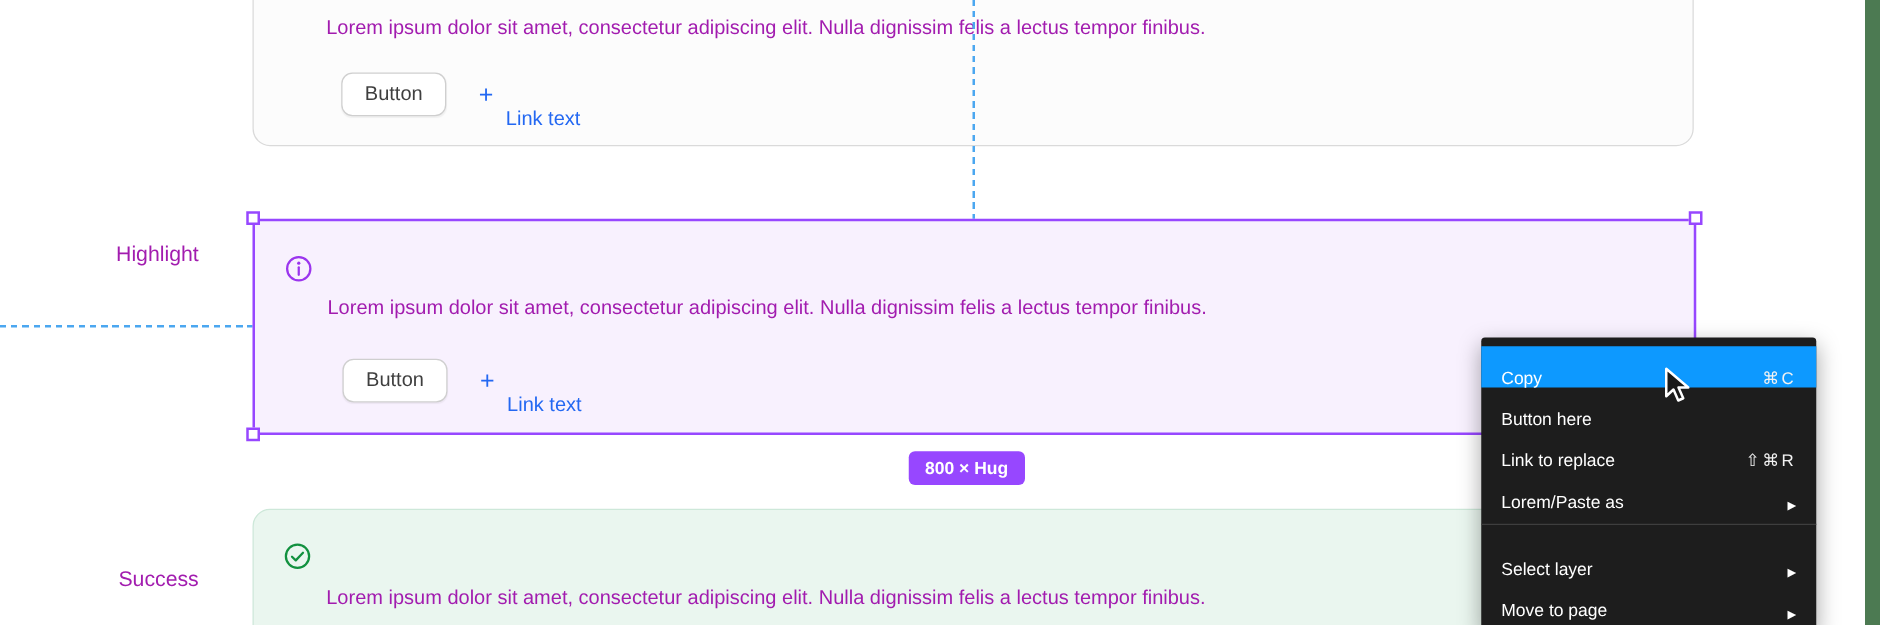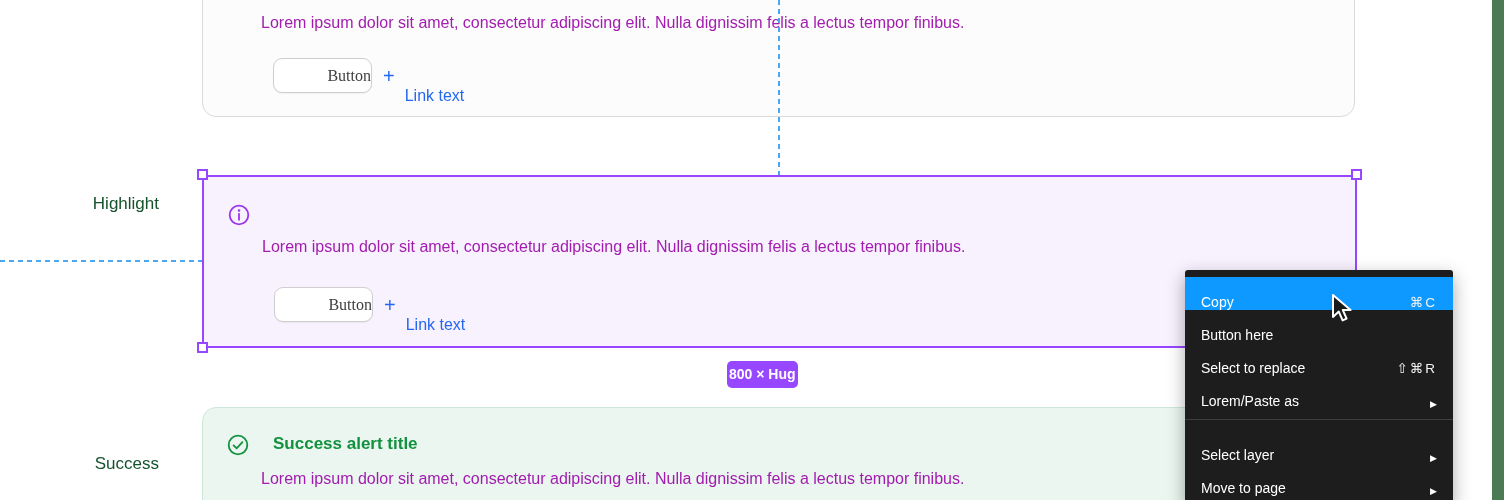--- a/index.html
+++ b/index.html
@@ -2,33 +2,33 @@
 <html><head>
 <meta charset="utf-8">
 <style>
   * { margin:0; padding:0; box-sizing:border-box; }
   html,body { width:1504px; height:500px; background:#fff; }
   body { font-family:"Liberation Sans", sans-serif; }
   #stage { position:relative; width:1504px; height:500px; overflow:hidden; background:#ffffff; }
 
   
   .side-label { position:absolute; left:0; width:159px; text-align:right;
-    font-size:17px; color:#14532d; z-index:2; }
+    font-size:17px; color:#a21caf; z-index:2; }
   #label-highlight { top:194px; }
   #label-success  { top:434px;margin-top:20px; }
 
   
   .card-body-text { position:absolute; left:58px; font-size:16px; color:#a21caf;
     line-height:22px; white-space:nowrap; }
   .alert-title { position:absolute; left:70px; font-size:17px; font-weight:700;
     line-height:24px; white-space:nowrap; }
-  .ui-btn { position:absolute; left:70px; width:99px; height:35px;
+  .ui-btn { position:absolute; left:70px; width:84px; height:35px;
     background:#ffffff; border:1px solid #CFCFCF; border-radius:9px;
-    font-family:Liberation Serif, serif; font-size:16px; color:#3F3F3F;
-    box-shadow:0 1px 1px rgba(0,0,0,0.05);text-align:right; }
+    font-family:Liberation Sans, sans-serif; font-size:16px; color:#3F3F3F;
+    box-shadow:0 1px 1px rgba(0,0,0,0.05); }
   .link-row { position:absolute; left:180px; height:35px; display:flex;
     align-items:center; gap:10px; color:#2368F2; font-size:16px; }
   .link-row .plus { font-size:20px; font-weight:400; line-height:1; }
   .link-row .link-label { font-weight:400;margin-top:40px; }
   .alert-icon { position:absolute; left:24px; width:22px; height:22px; }
 
   
   #top-card { position:absolute; left:202px; top:-85px; width:1153px; height:202px;
     background:#FCFCFC; border:1px solid #DADADA; border-radius:14px; z-index:1; }
   #top-card .card-body-text { top:96px; }
@@ -46,21 +46,21 @@
 
   .sel-handle { position:absolute; width:11px; height:11px; background:#ffffff;
     border:2px solid #9747FF; z-index:4; }
   #handle-tl { left:197px; top:169px; }
   #handle-tr { left:1351px; top:169px; }
   #handle-bl { left:197px; top:342px; }
   #handle-br { left:1351px; top:342px; }
 
   
   #size-badge { position:absolute; left:727px; top:361px; height:27px;
-    padding:0 2px; background:#9747FF; border-radius:5px; color:#ffffff;
+    padding:0 13px; background:#9747FF; border-radius:5px; color:#ffffff;
     font-size:14px; font-weight:700; line-height:27px; z-index:4; }
 
   
   #success-alert { position:absolute; left:202px; top:407px; width:1155px; height:220px;
     background:#EAF6EF; border:1px solid #CDE8D9; border-radius:14px; z-index:1; }
   #success-alert .alert-title { top:24px; color:#12913F; }
   #success-alert .card-body-text { top:60px; }
   #success-alert .alert-icon { top:26px; color:#12913F; }
 
   
@@ -130,34 +130,33 @@
   <div class="sel-handle" id="handle-bl"></div>
   <div class="sel-handle" id="handle-br"></div>
 
   <div id="size-badge">800 × Hug</div>
 
   <div id="success-alert">
     <svg class="alert-icon" viewBox="0 0 22 22">
       <circle cx="11" cy="11" r="9.3" fill="none" stroke="currentColor" stroke-width="1.8"></circle>
       <polyline points="6.6,11.4 9.6,14.3 15.4,8.2" fill="none" stroke="currentColor" stroke-width="1.8" stroke-linecap="round" stroke-linejoin="round"></polyline>
     </svg>
-    <div class="alert-title">Success alert title</div>
     <div class="card-body-text">Lorem ipsum dolor sit amet, consectetur adipiscing elit. Nulla dignissim felis a lectus tempor finibus.</div>
   </div>
 
   <div id="context-menu">
     <div class="menu-item highlighted">
       <span>Copy</span>
       <span class="menu-shortcut">⌘C</span>
     </div>
     <div class="menu-item">
       <span>Button here</span>
     </div>
     <div class="menu-item">
-      <span>Select to replace</span>
+      <span>Link to replace</span>
       <span class="menu-shortcut">⇧⌘R</span>
     </div>
     <div class="menu-item">
       <span>Lorem/Paste as</span>
       <span class="menu-arrow">▶</span>
     </div>
     <div class="menu-separator"></div>
     <div class="menu-item">
       <span>Select layer</span>
       <span class="menu-arrow">▶</span>

